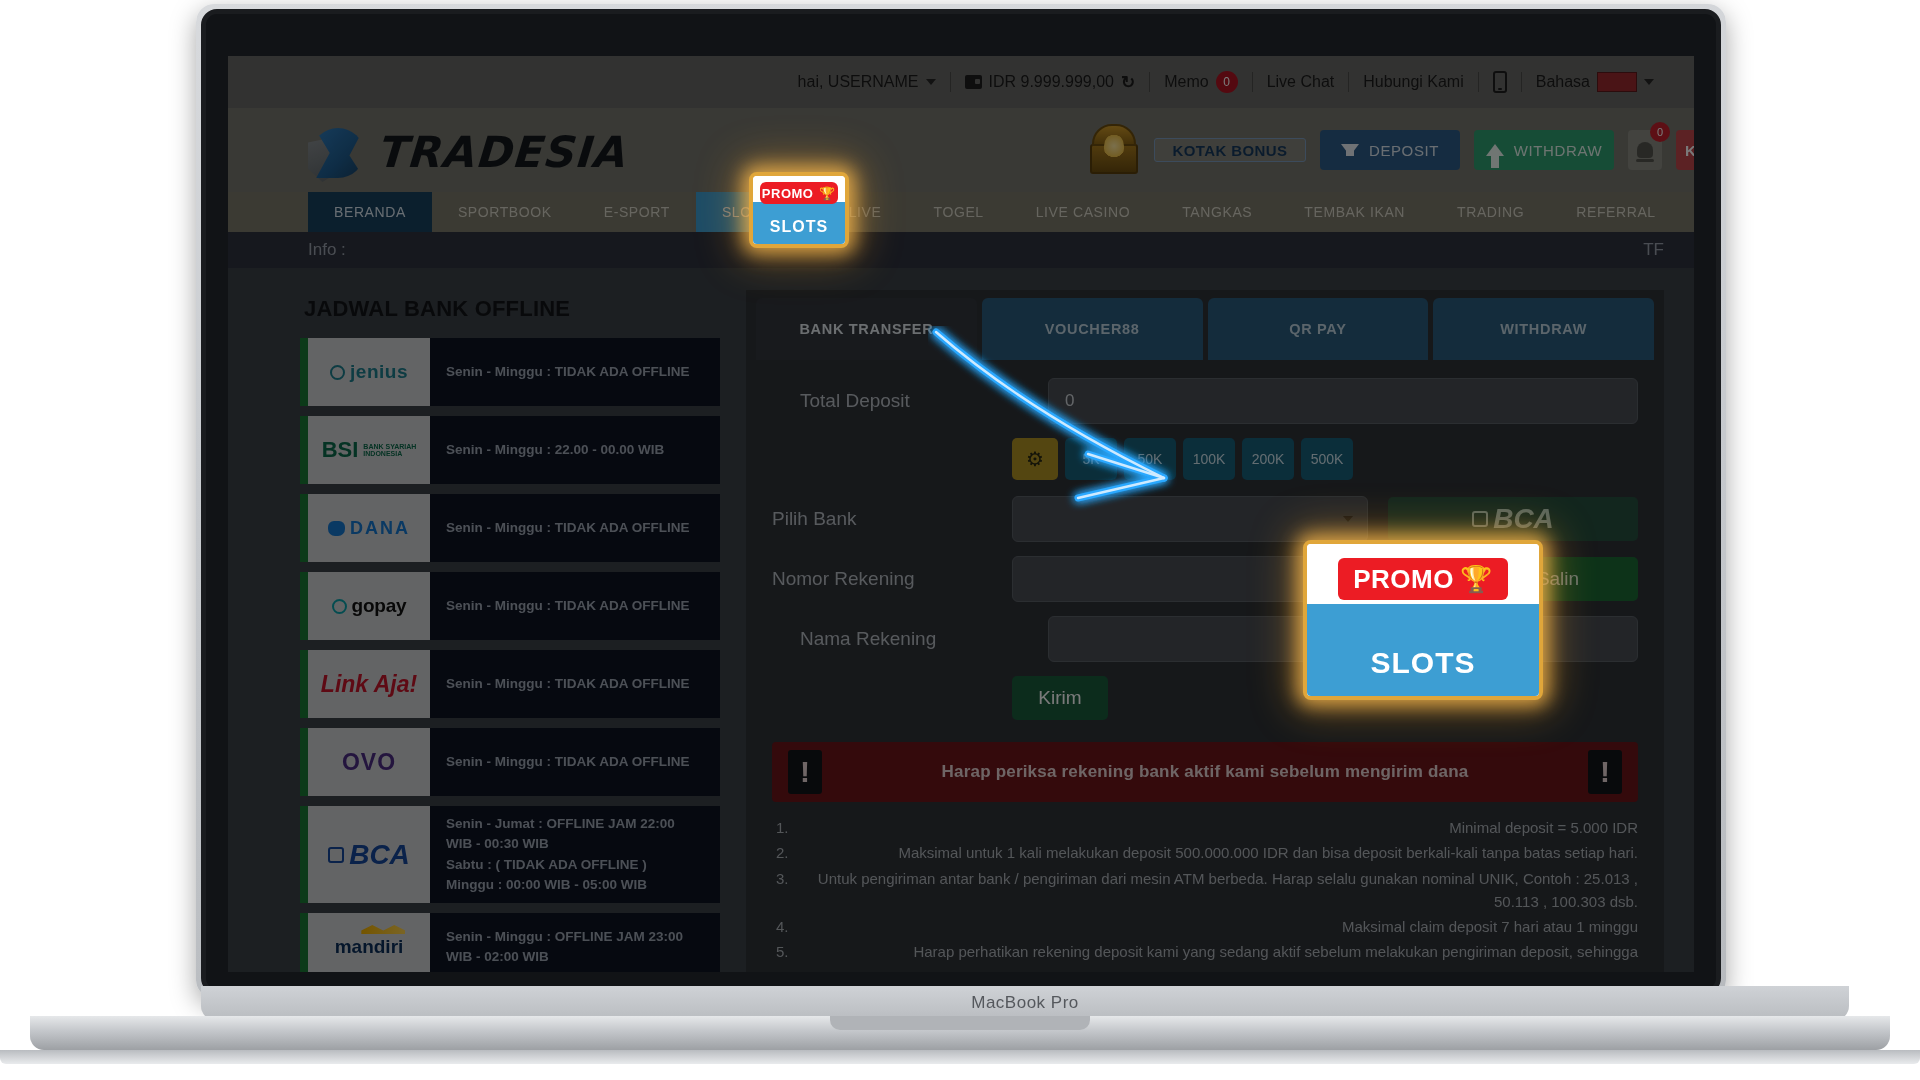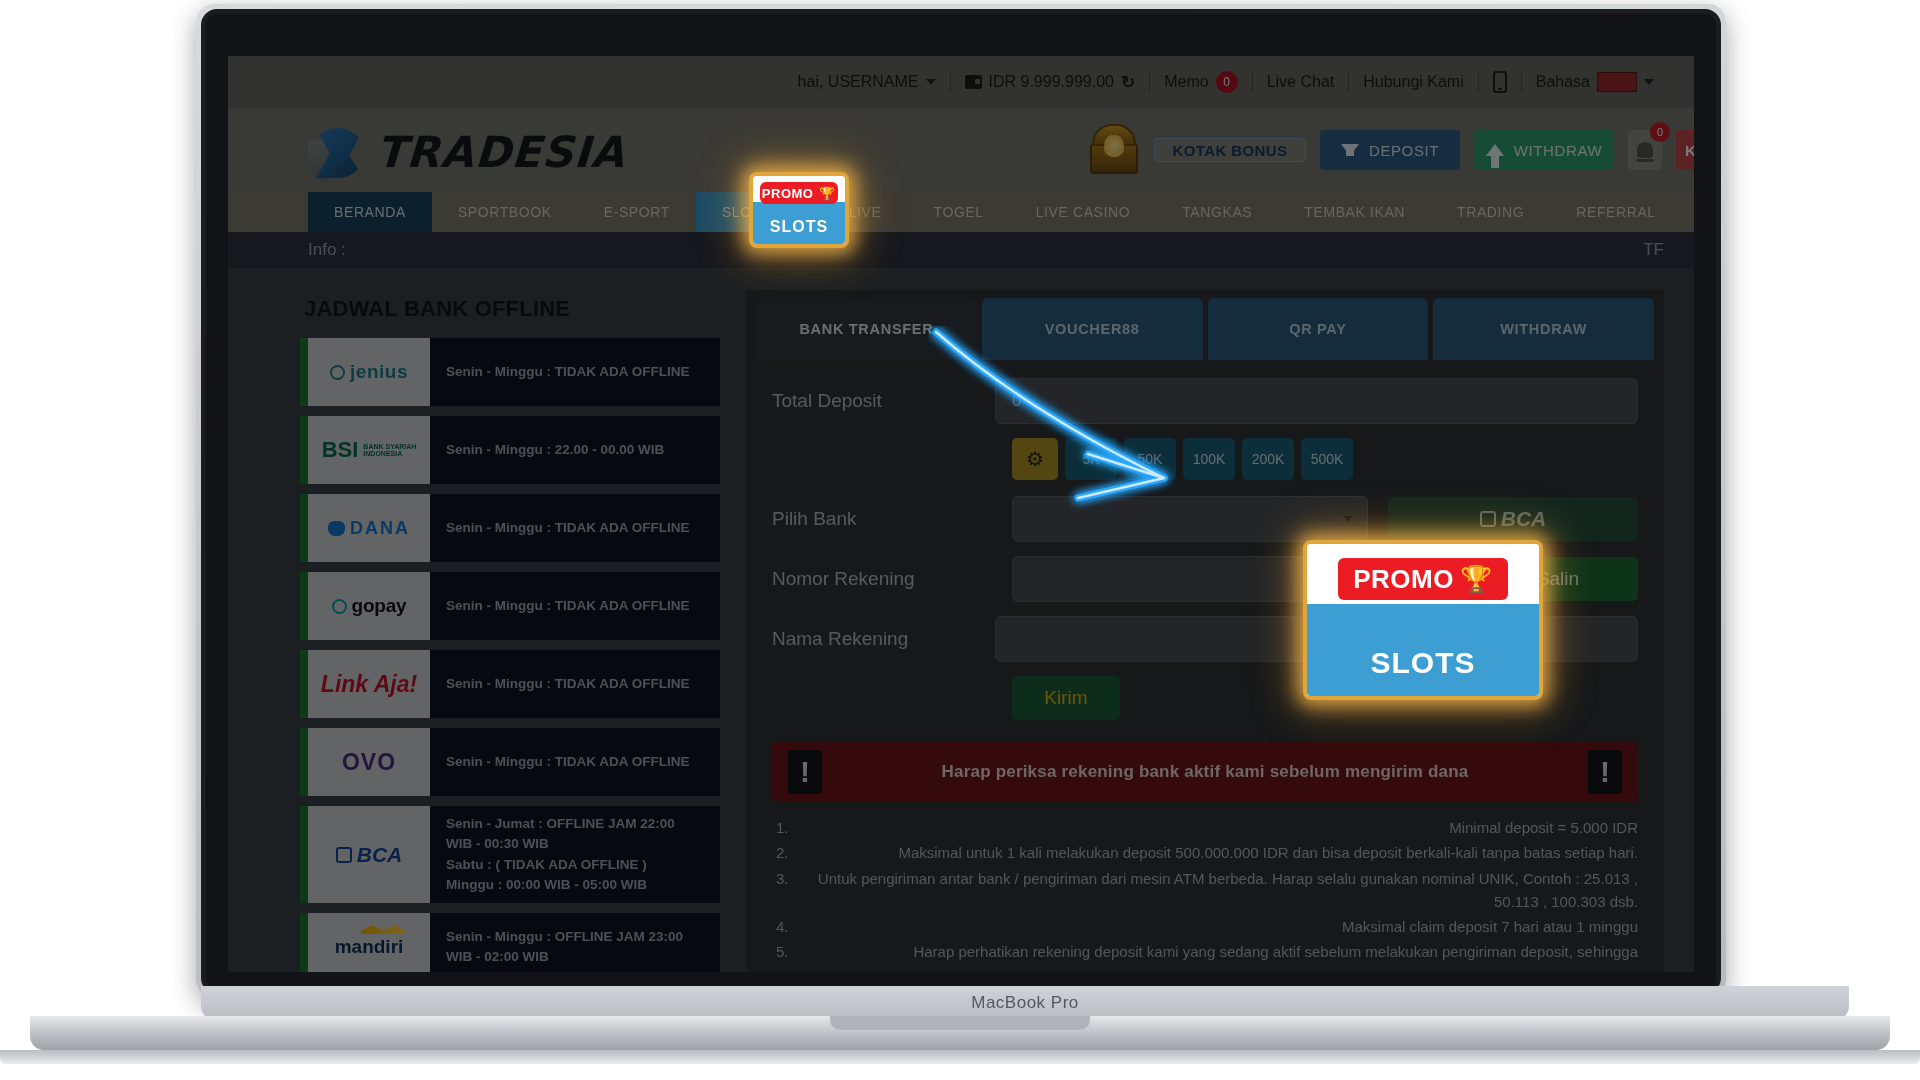--- a/index.html
+++ b/index.html
@@ -207,38 +207,38 @@
   .lg-jenius{ color:#1d7d8c; font-size:19px; letter-spacing:.5px;}
   .lg-jenius .dot{width:15px;height:15px;border:2px solid #1d7d8c;border-radius:50%;}
   .lg-bsi{ color:#0b6b4b; font-size:22px;}
   .lg-bsi .sub{font-size:7px;line-height:1.05;color:#0b6b4b;font-weight:bold;}
   .lg-dana{ color:#1577cf; font-size:18px; letter-spacing:2px;}
   .lg-dana .blob{width:17px;height:15px;background:#1577cf;border-radius:6px 6px 7px 7px;}
   .lg-gopay{ color:#111; font-size:19px; letter-spacing:-.2px;}
   .lg-gopay .ring{width:15px;height:15px;border:2.5px solid #0aa0a8;border-radius:50%;}
   .lg-linkaja{ color:#c4152a; font-size:23px; font-style:italic;}
   .lg-ovo{ color:#4b2c83; font-size:23px; letter-spacing:1px;}
-  .lg-bca{ color:#16489b; font-size:21px; font-style:italic;}
+  .lg-bca{ color:#16489b; font-size:28px; font-style:italic;}
   .lg-bca .sym{width:16px;height:16px;border:2px solid #16489b;border-radius:3px;}
   .lg-mandiri{ color:#0c2f5a; font-size:19px; position:relative; }
   .lg-mandiri .wave{position:absolute;right:-2px;top:-11px;width:44px;height:9px;
     background:linear-gradient(90deg,#f2b100,#ffd34d);clip-path:polygon(0 60%,25% 0,50% 60%,75% 0,100% 60%,100% 100%,0 100%);}
 
   .panel-right{ flex:1; background:#2f3338; padding:0 0 10px 0; position:relative; }
 
   .tabs{ display:flex; gap:5px; padding:8px 10px 0 10px; }
   .tab{
     flex:1; height:62px; background:#2b5d7d; color:#bfd3e0; border-radius:6px 6px 0 0;
     display:flex;align-items:center;justify-content:center;text-align:center;
     font-size:14.5px; font-weight:bold; letter-spacing:.7px; line-height:1.3; padding:0 6px;
   }
   .tab.active{ background:#32373d; color:#dfe5ea; }
 
   .form{ padding:18px 26px 0 26px; }
-  .frow{ display:flex; align-items:center; margin-bottom:14px; gap:3px; }
+  .frow{ display:flex; align-items:center; margin-bottom:14px; gap:28px;margin-left:28px; }
   .flabel{ width:220px; color:#b7bcc3; font-size:19px; }
   .finput{
     flex:1; height:46px; background:#4a4f55; border:1px solid #5b6067; border-radius:6px;
     color:#cfd4d9; font-size:17px; display:flex; align-items:center; padding:0 16px;
   }
   .quick{ display:flex; gap:7px; margin:2px 0 16px 240px; }
   .qbtn{
     min-width:52px;height:42px;background:#17607a;color:#cfe3ec;border-radius:5px;
     display:flex;align-items:center;justify-content:center;font-size:14px;
   }
@@ -251,22 +251,22 @@
   }
   .bca-btn{
     width:250px;height:44px;background:#27503f;border-radius:5px;display:flex;
     align-items:center;justify-content:center;color:#b9d4c4;font-size:19px;font-style:italic;font-weight:bold;gap:6px;
   }
   .salin-btn{
     width:160px;height:44px;background:#1d6b36;border-radius:5px;display:flex;
     align-items:center;justify-content:center;color:#dcefe2;font-size:19px;
   }
   .kirim-btn{
-    margin-left:240px;width:108px;height:44px;background:#1a5c3c;border-radius:5px;
-    display:flex;align-items:center;justify-content:center;color:#eab308;font-size:19px;margin-top:4px;
+    margin-left:240px;width:96px;height:44px;background:#1a5c3c;border-radius:5px;
+    display:flex;align-items:center;justify-content:center;color:#ffffff;font-size:19px;margin-top:4px;
   }
 
   .warnbar{
     margin:22px 26px 0 26px;height:60px;background:#6d151a;border-radius:4px;
     display:flex;align-items:center;justify-content:space-between;padding:0 16px;
   }
   .warn-ico{
     width:34px;height:44px;background:#12161a;border-radius:3px;color:#e8d6d6;
     display:flex;align-items:center;justify-content:center;font-size:30px;font-weight:bold;
   }

